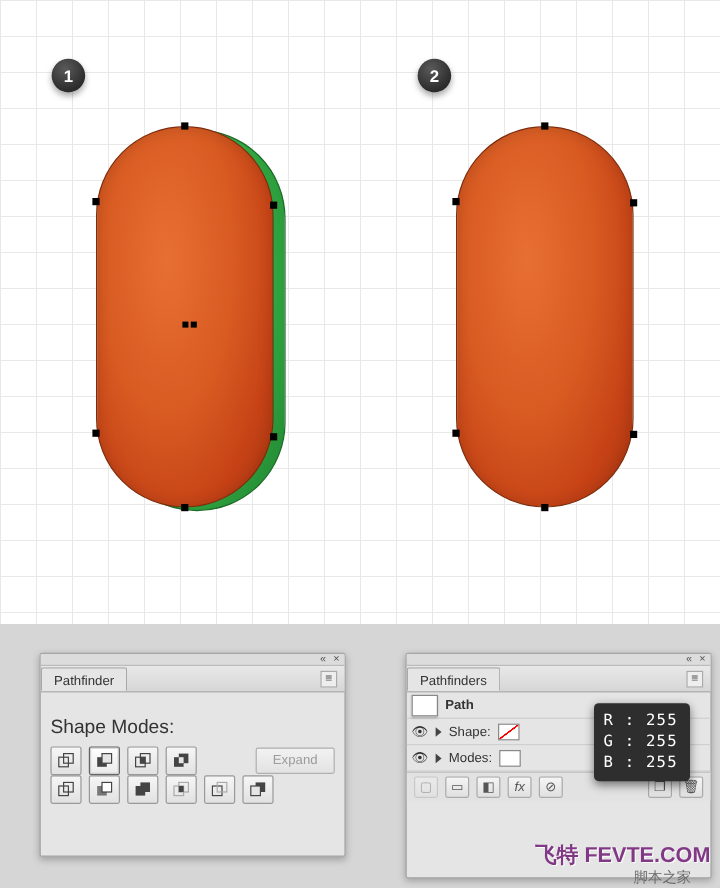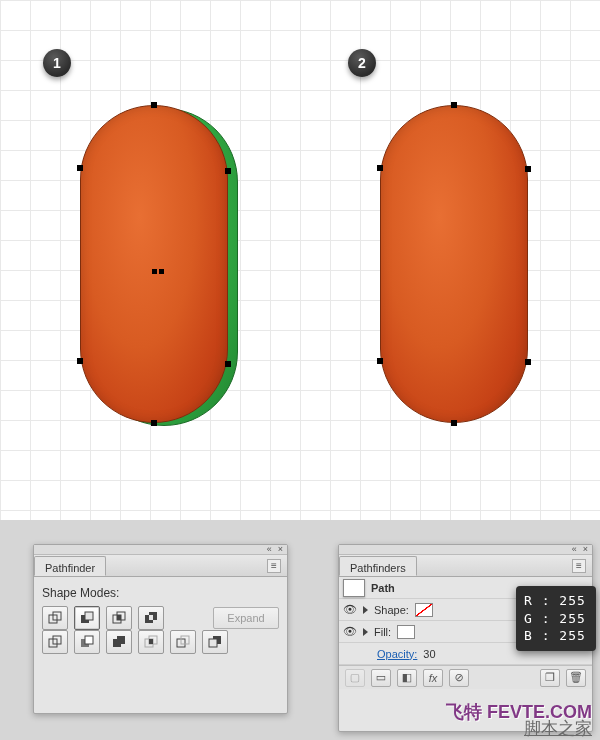--- a/index.html
+++ b/index.html
@@ -152,21 +152,21 @@
     background: #eee;
     display: flex;
     align-items: center;
     justify-content: center;
     font-size: 10px;
     cursor: pointer;
   }
 
   .panel-body { padding: 6px 8px 8px 8px; }
 
-  .label-row { font-size: 12px; color: #333; margin: 3px 0 6px 0; }
+  .label-row { font-size: 16px; color: #333; margin: 15px 0 6px 0; }
 
   .btn-row { display: flex; align-items: center; gap: 6px; }
   .mode-btn, .pf-btn {
     width: 26px; height: 24px;
     border: 1px solid #999;
     background: linear-gradient(#f6f6f6,#e1e1e1);
     display: flex;
     align-items: center;
     justify-content: center;
     cursor: pointer;
@@ -260,40 +260,38 @@
     width: 80px;
     background: #2e2e2e;
     color: #fff;
     font-size: 13px;
     padding: 6px 8px;
     border-radius: 4px;
     box-shadow: 0 3px 8px rgba(0,0,0,.5);
     line-height: 1.35;
     letter-spacing: 1px;
     font-family: Consolas, monospace;
-    margin-left: 21px;
   }
 
   .watermark {
     position: absolute;
     right: 8px; bottom: 16px;
     font-size: 18px;
     font-weight: bold;
     font-family: "Arial Black", Arial, sans-serif;
     color: #701a75;
     text-shadow: 1px 1px 0 #fff;
     opacity: .85;
   }
   .watermark-sub {
     position: absolute;
-    right: 8px; bottom: 0px;
-    font-size: 17px;
+    right: 24px; bottom: 0px;
+    font-size: 12px;
     color: #6a6a6a;
     font-family: Arial, sans-serif;
-    text-decoration: underline;
   }
 </style>
 </head>
 <body>
 
 <div class="canvas">
 
   <div class="step-badge badge1">
     <span>1</span>
   </div>
@@ -438,28 +436,22 @@
       </div>
       <div class="app-item-row">
         <span class="eye">👁</span>
         <span class="tri"></span>
         <span>Shape:</span>
         <div class="swatch none"></div>
       </div>
       <div class="app-item-row">
         <span class="eye">👁</span>
         <span class="tri"></span>
-        <span>Fill:</span>
+        <span>Modes:</span>
         <div class="swatch white"></div>
-      </div>
-      <div class="app-item-row">
-        <span style="width:14px"></span>
-        <span style="width:8px"></span>
-        <span class="opacity-link">Opacity:</span>
-        <span>30</span>
       </div>
     </div>
 
     <div class="panel-foot">
       <div class="foot-btn disabled">▢</div>
       <div class="foot-btn">▭</div>
       <div class="foot-btn">◧</div>
       <div class="foot-btn">
         <span style="font-style:italic">fx</span>
       </div>

